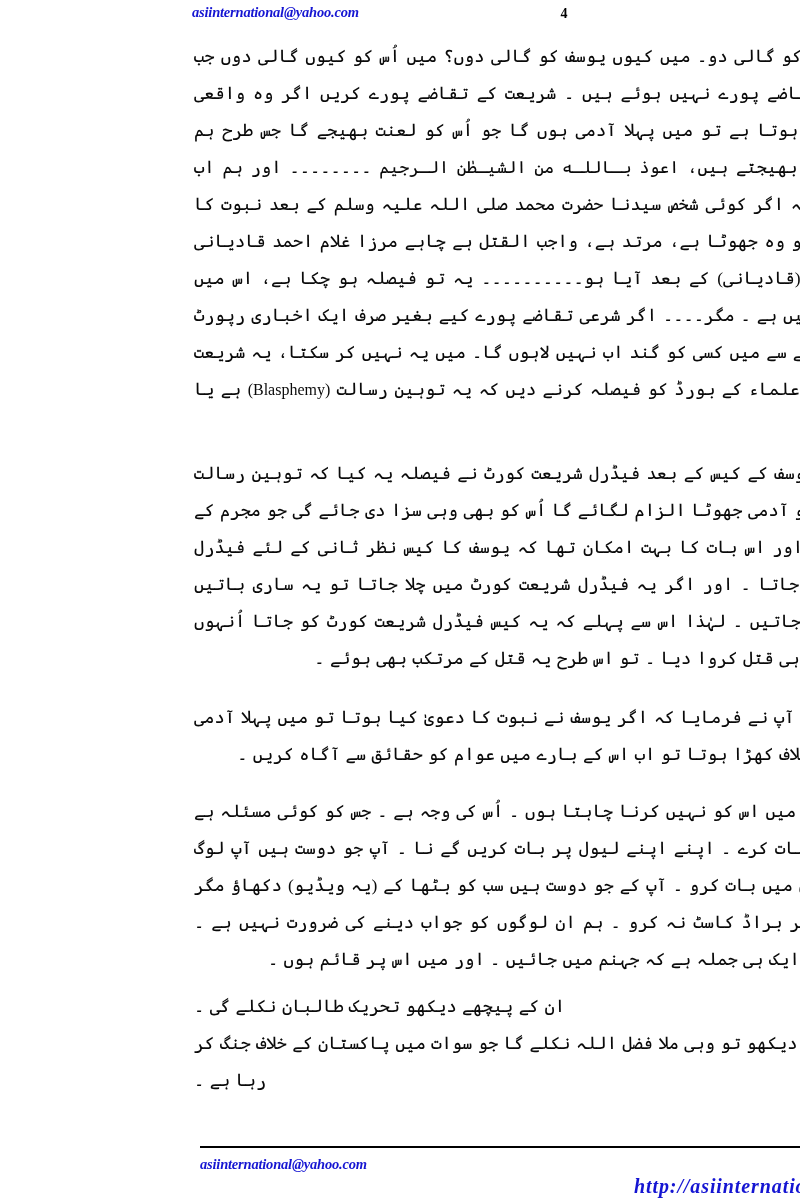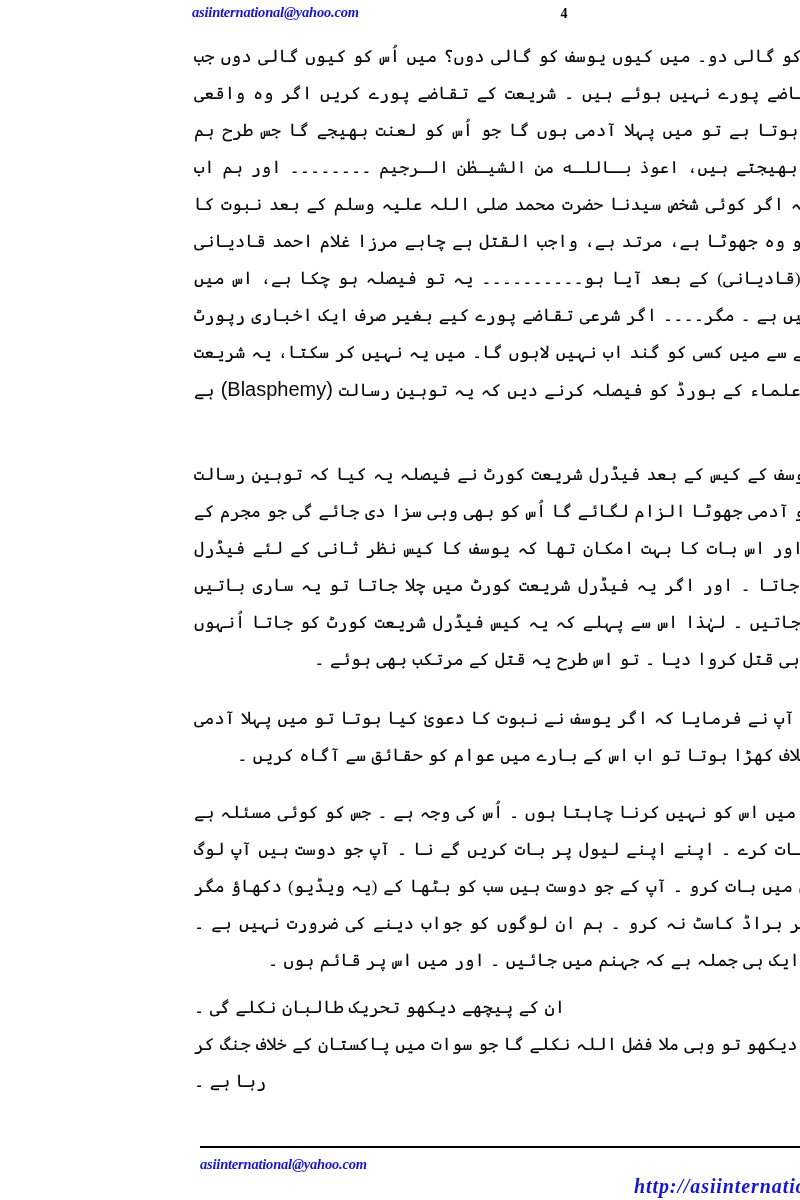--- a/index.html
+++ b/index.html
@@ -73,22 +73,22 @@
     margin: 0 0 0 0;
     word-spacing: 1px;
   }
   .para.indent { text-indent: 28px; }
   .para.line-right { text-align: right; }
 
   .spacer-sm { height: 10px; }
   .spacer-md { height: 20px; }
 
   .latin-inline {
-    font-family: Liberation Sans, sans-serif;
-    font-size: 20px;
+    font-family: Liberation Serif, serif;
+    font-size: 16px;
     direction: ltr;
     unicode-bidi: embed;
   }
   .arabic-inline {
     font-family: Liberation Serif, serif;
     font-size: 17px;
     letter-spacing: 1px;
   }
 
   .qa-label {

